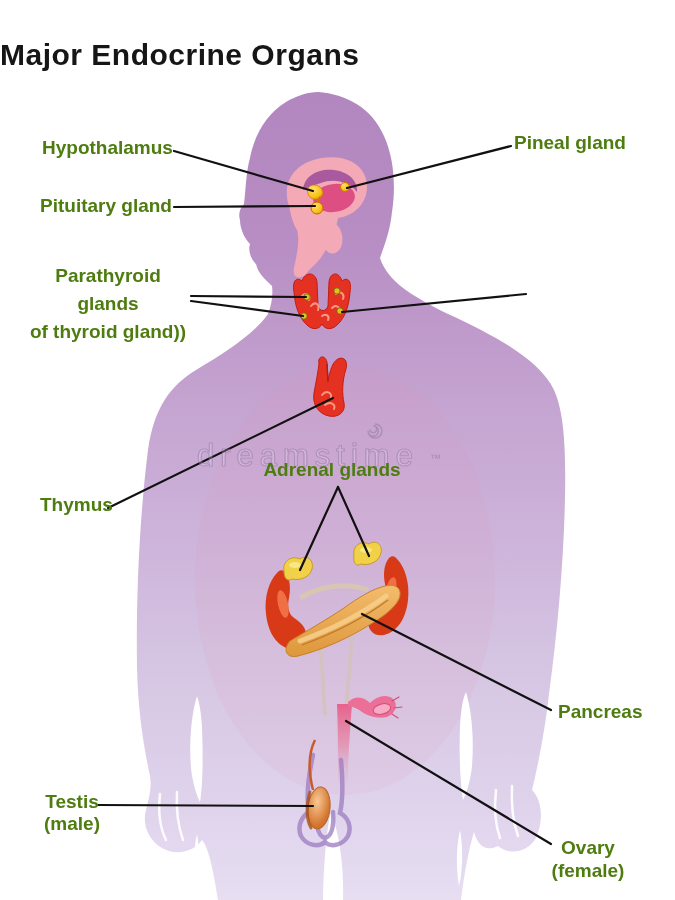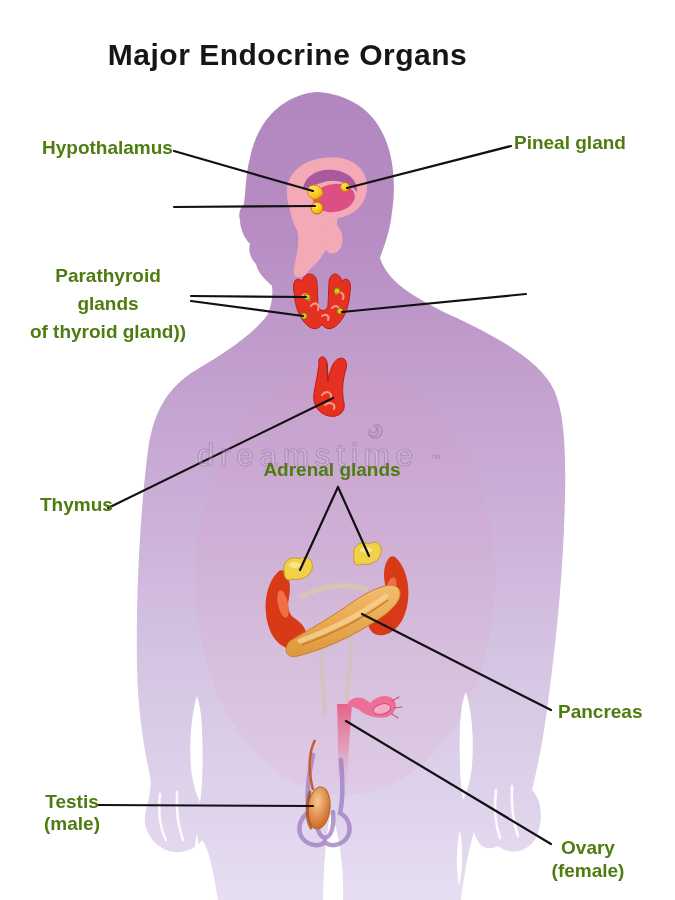--- a/index.html
+++ b/index.html
@@ -7,21 +7,21 @@
     position:relative;width:675px;height:900px;background:#ffffff;
     overflow:hidden;font-family:"Liberation Sans",sans-serif;
   }
   #figure-svg{position:absolute;left:0;top:0;}
   .lbl{
     position:absolute;color:#4d7c0f;font-size:19px;font-weight:bold;
     line-height:23px;white-space:nowrap;
   }
   .lbl.center{text-align:center;white-space:normal;}
   #page-title{
-    position:absolute;left:0;top:38px;width:575px;text-align:center;
+    position:absolute;left:0;top:38px;width:575px;text-align:left;
     font-size:30px;font-weight:bold;color:#161616;letter-spacing:0.5px;
   }
   #watermark{
     position:absolute;left:197px;top:438px;
     font-size:31px;font-weight:normal;letter-spacing:6px;
     color:rgba(255,255,255,0.20);
     -webkit-text-stroke:1.2px rgba(125,98,148,0.38);
   }
   #watermark-mark{
     position:absolute;left:430px;top:452px;font-size:11px;
@@ -253,20 +253,21 @@
   <div id="watermark">dreamstime</div>
   <div id="watermark-mark">™</div>
   <svg id="watermark-spiral" width="26" height="26" viewBox="0 0 26 26">
     <path d="M13,6 a7,7 0 1,1 -7,7 a5.2,5.2 0 1,0 5.2,-5.2 a3.4,3.4 0 1,1 -3.4,3.4" fill="none" stroke="rgba(125,98,148,0.38)" stroke-width="1.4"></path>
   </svg>
 
   <div id="page-title">Major Endocrine Organs</div>
 
   <div class="lbl" style="left:42px;top:136px">Hypothalamus</div>
 
+  <div class="lbl" style="left:40px;top:194px">Pituitary gland</div>
 
   <div class="lbl" style="left:514px;top:131px">Pineal gland</div>
 
   <div class="lbl center" style="left:22px;top:262px;width:172px;line-height:28px">
     <div>Parathyroid glands</div>
     <div>of thyroid gland))</div>
   </div>
 
 
   <div class="lbl" style="left:40px;top:493px">Thymus</div>

